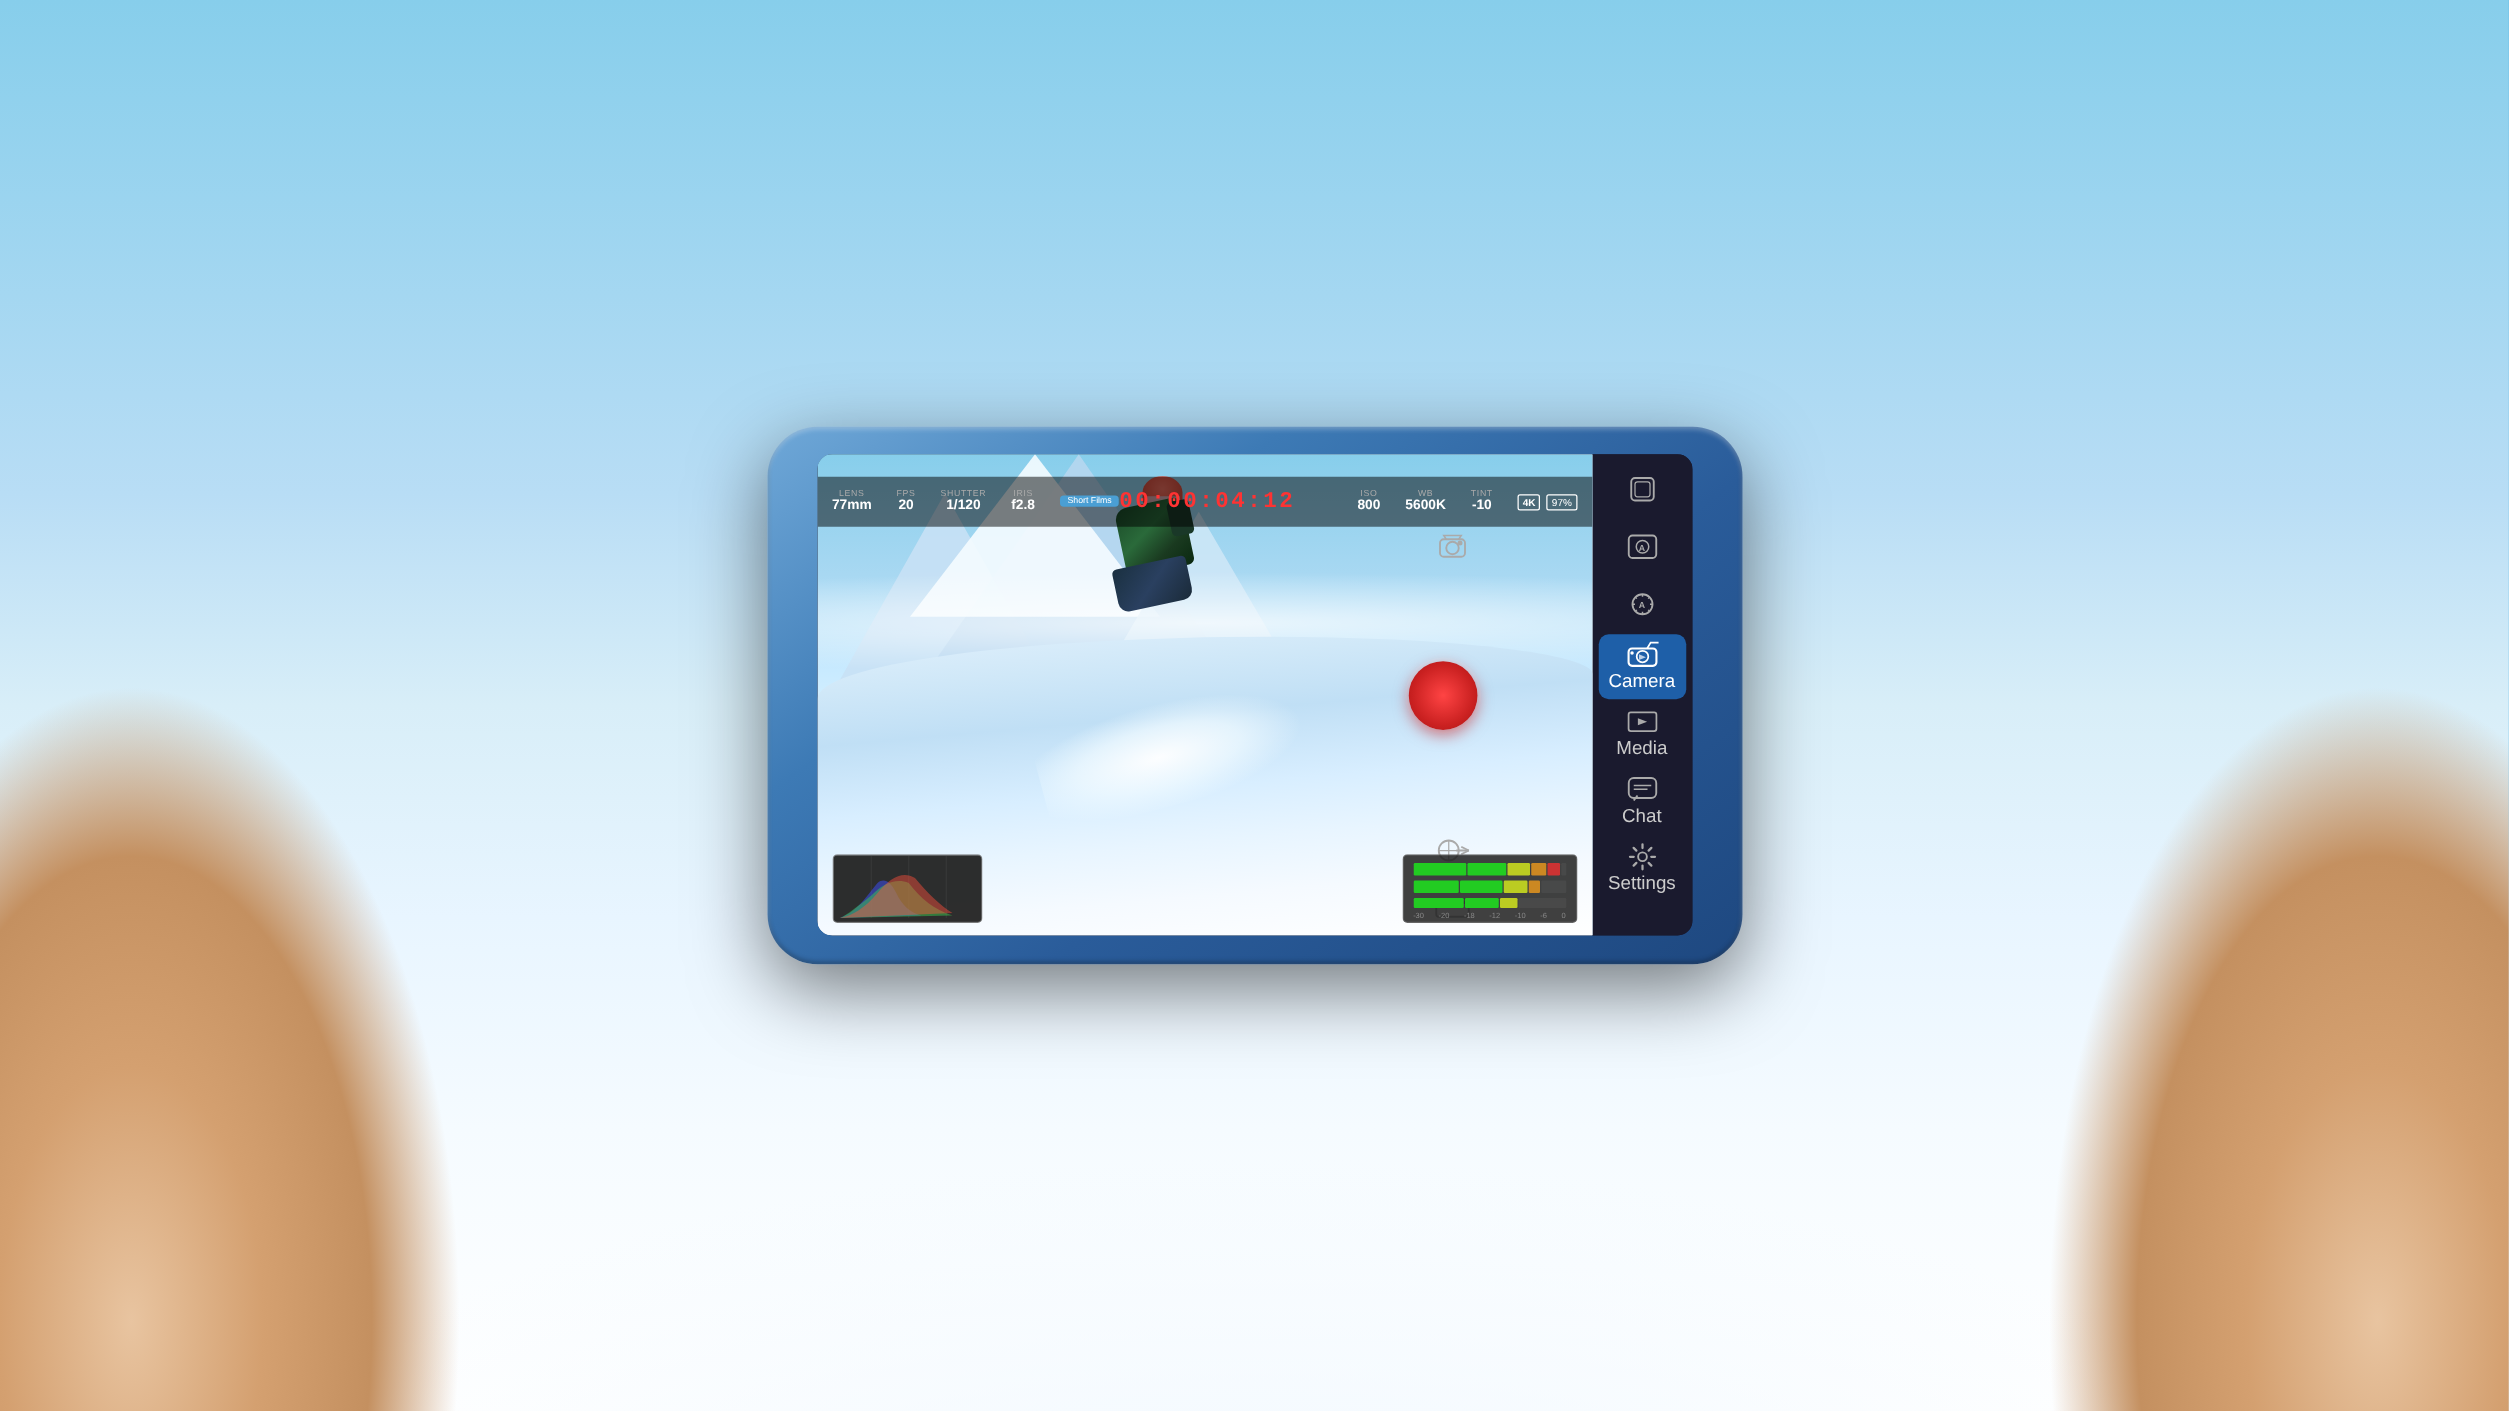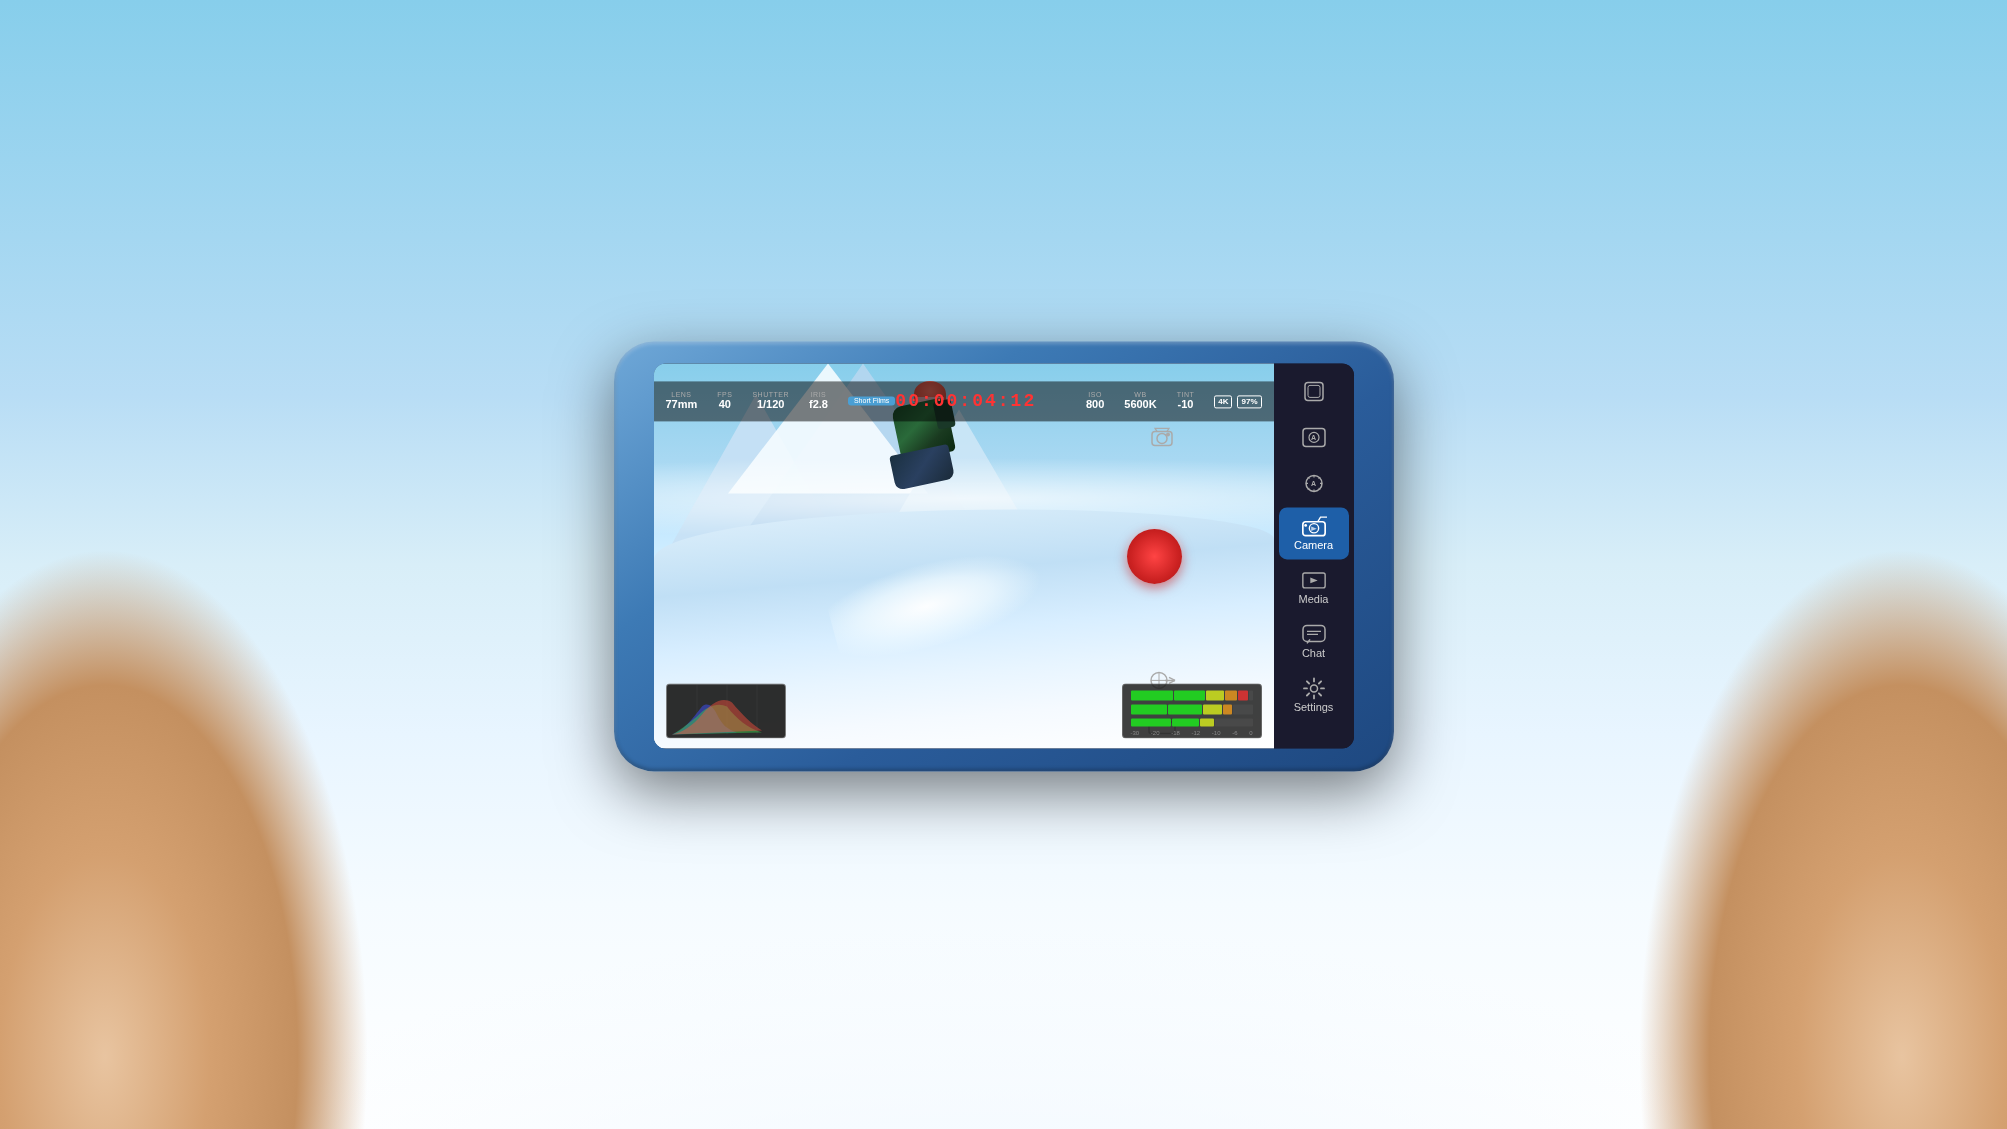--- a/index.html
+++ b/index.html
@@ -203,21 +203,21 @@
 
     .sidebar-icon {
       width: 26px;
       height: 20px;
       display: flex;
       align-items: center;
       justify-content: center;
     }
 
     .sidebar-label {
-      font-size: 11px;
+      font-size: 15px;
       color: #cccccc;
       text-align: left;
     }
 
     .sidebar-item.active .sidebar-label {
       color: #ffffff;
     }
 
     
     svg {
@@ -249,21 +249,21 @@
       border-radius: 2px;
       margin-right: 2px;
     }
 
     
     .badge-battery {
       display: inline-block;
       border: 1.5px solid white;
       color: white;
       font-size: 8px;
-      font-weight: bold;
+      font-weight: normal;
       padding: 1px 3px;
       border-radius: 2px;
     }
   </style>
 </head>
 <body>
 
 <div class="background"></div>
 <div class="snow-scene"></div>
 
@@ -389,21 +389,21 @@
 
       <div class="hud-top">
 
         <div class="hud-param">
           <span class="hud-label">LENS</span>
           <span class="hud-value">77mm</span>
         </div>
 
         <div class="hud-param">
           <span class="hud-label">FPS</span>
-          <span class="hud-value">40</span>
+          <span class="hud-value">20</span>
         </div>
 
         <div class="hud-param">
           <span class="hud-label">SHUTTER</span>
           <span class="hud-value">1/120</span>
         </div>
 
         <div class="hud-param">
           <span class="hud-label">IRIS</span>
           <span class="hud-value">f2.8</span>

